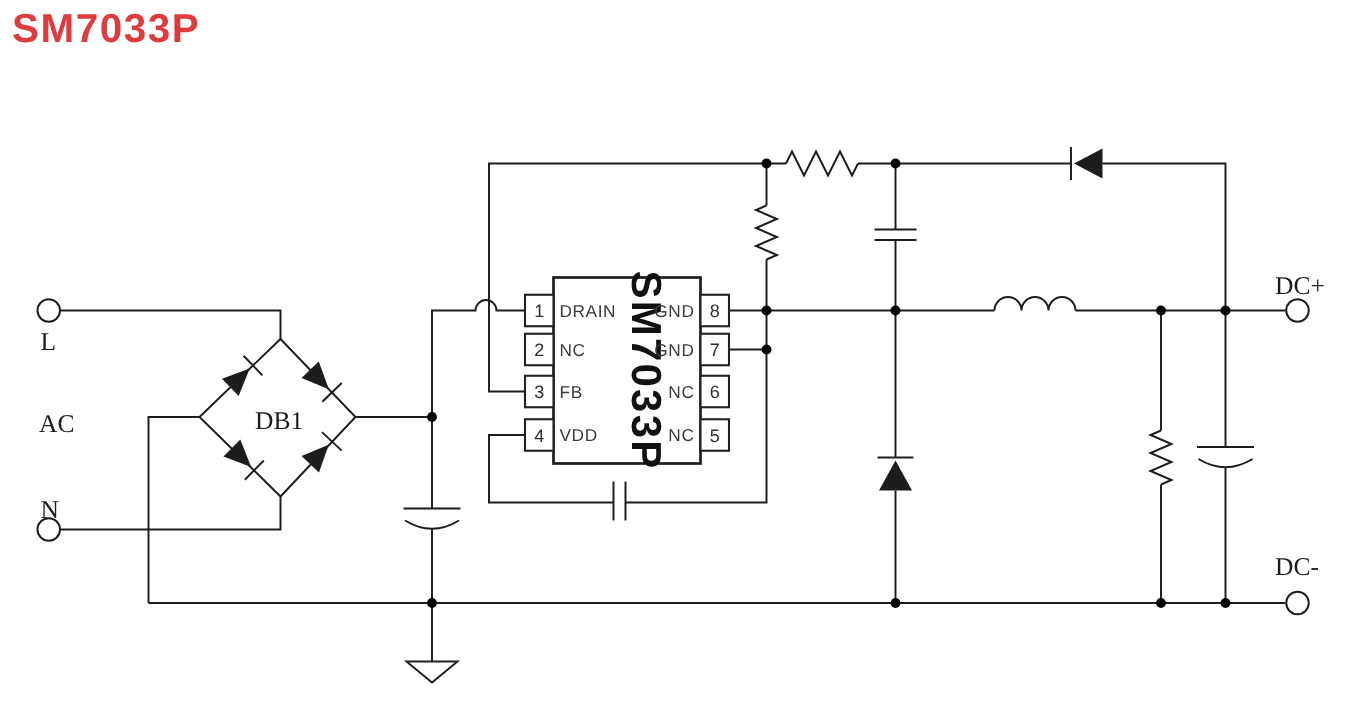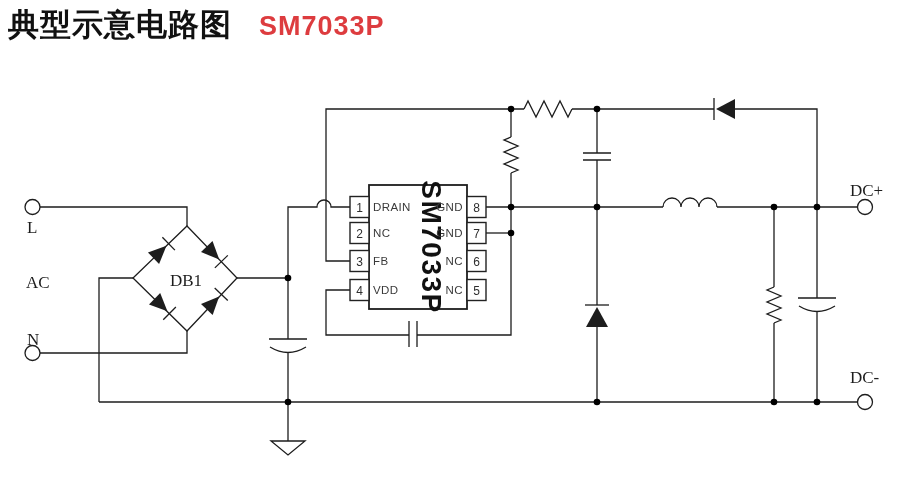--- a/index.html
+++ b/index.html
@@ -22,21 +22,20 @@
   .dot{fill:#000;stroke:none;}
   .term{fill:#fff;stroke:#1d1d1d;stroke-width:1.3;}
   .box{fill:#fff;stroke:#222;stroke-width:1.4;}
 </style>
 </head>
 <body>
 
 <div class="stage">
 
   <div class="titlebar">
-    <span class="title-cn">典型示意电路图</span>
     <span class="title-part">SM7033P</span>
   </div>
 
   <svg width="911" height="484" viewBox="0 0 911 484">
 
     <path class="w" d="M40,207 H187 V226"></path>
     <path class="w" d="M40,353 H187 V331"></path>
 
     <path class="w" d="M187,226 L237,278 L187,331 L133,278 Z"></path>
     <g transform="translate(160,252) rotate(-44)">

